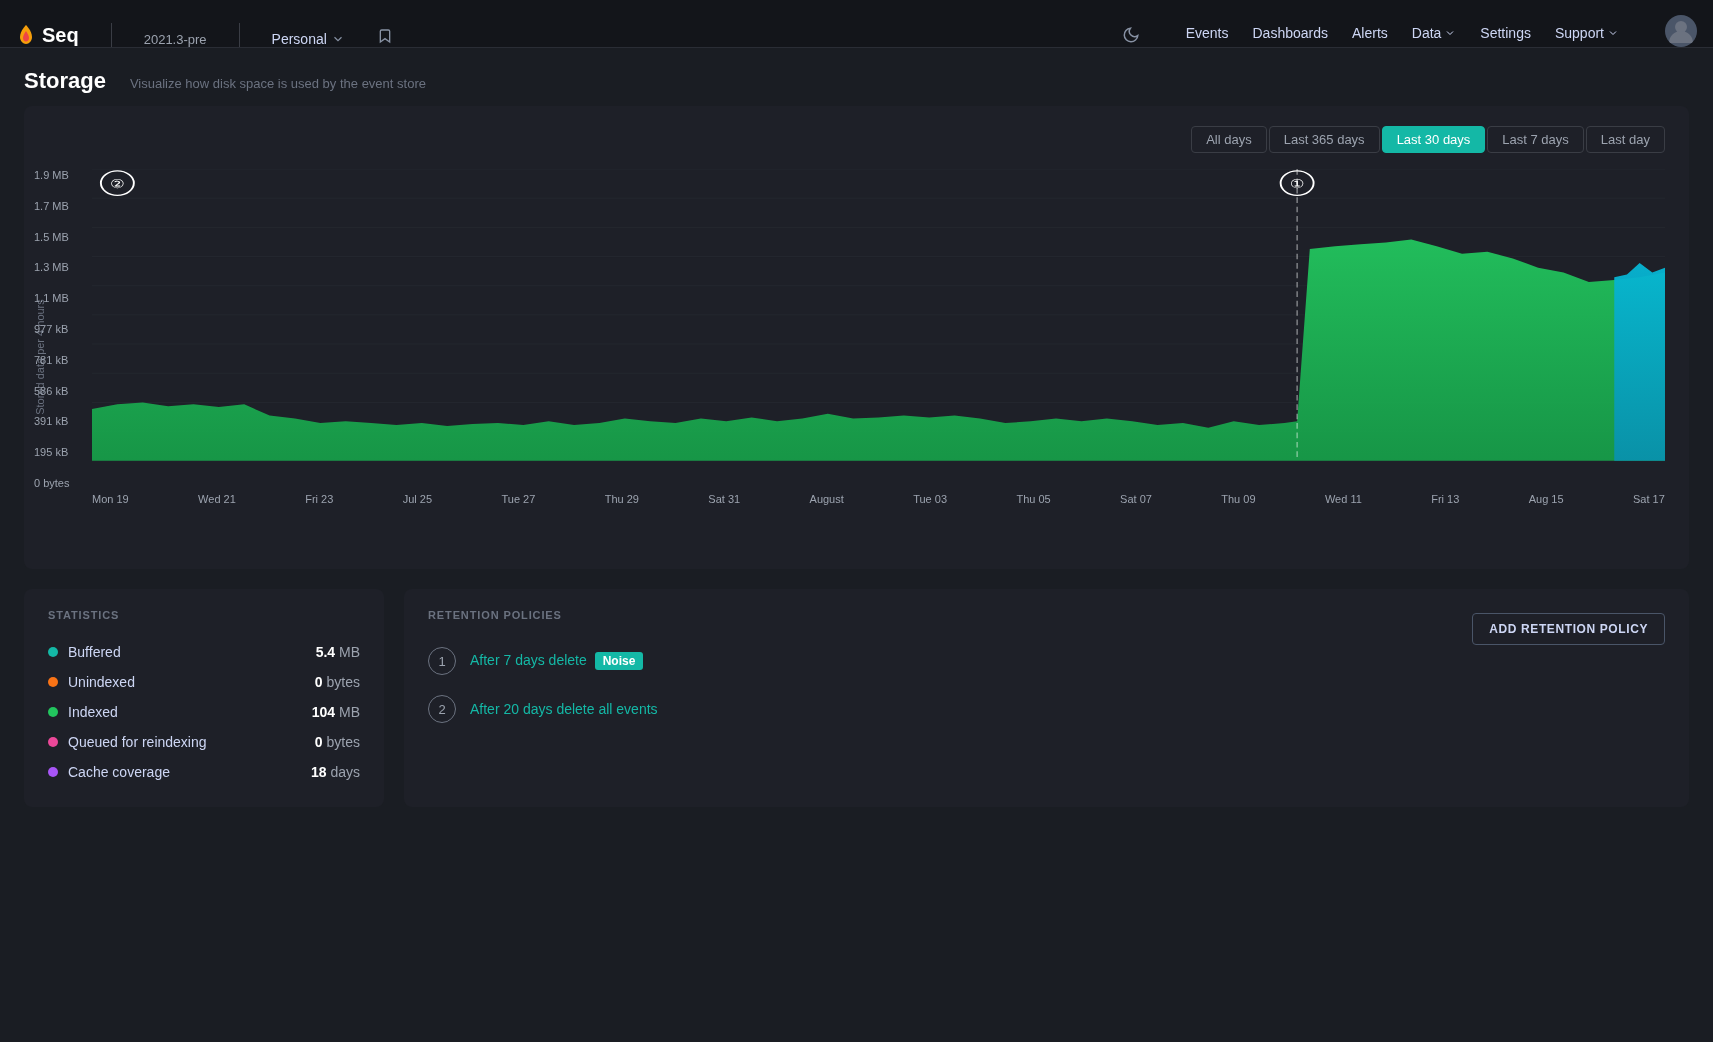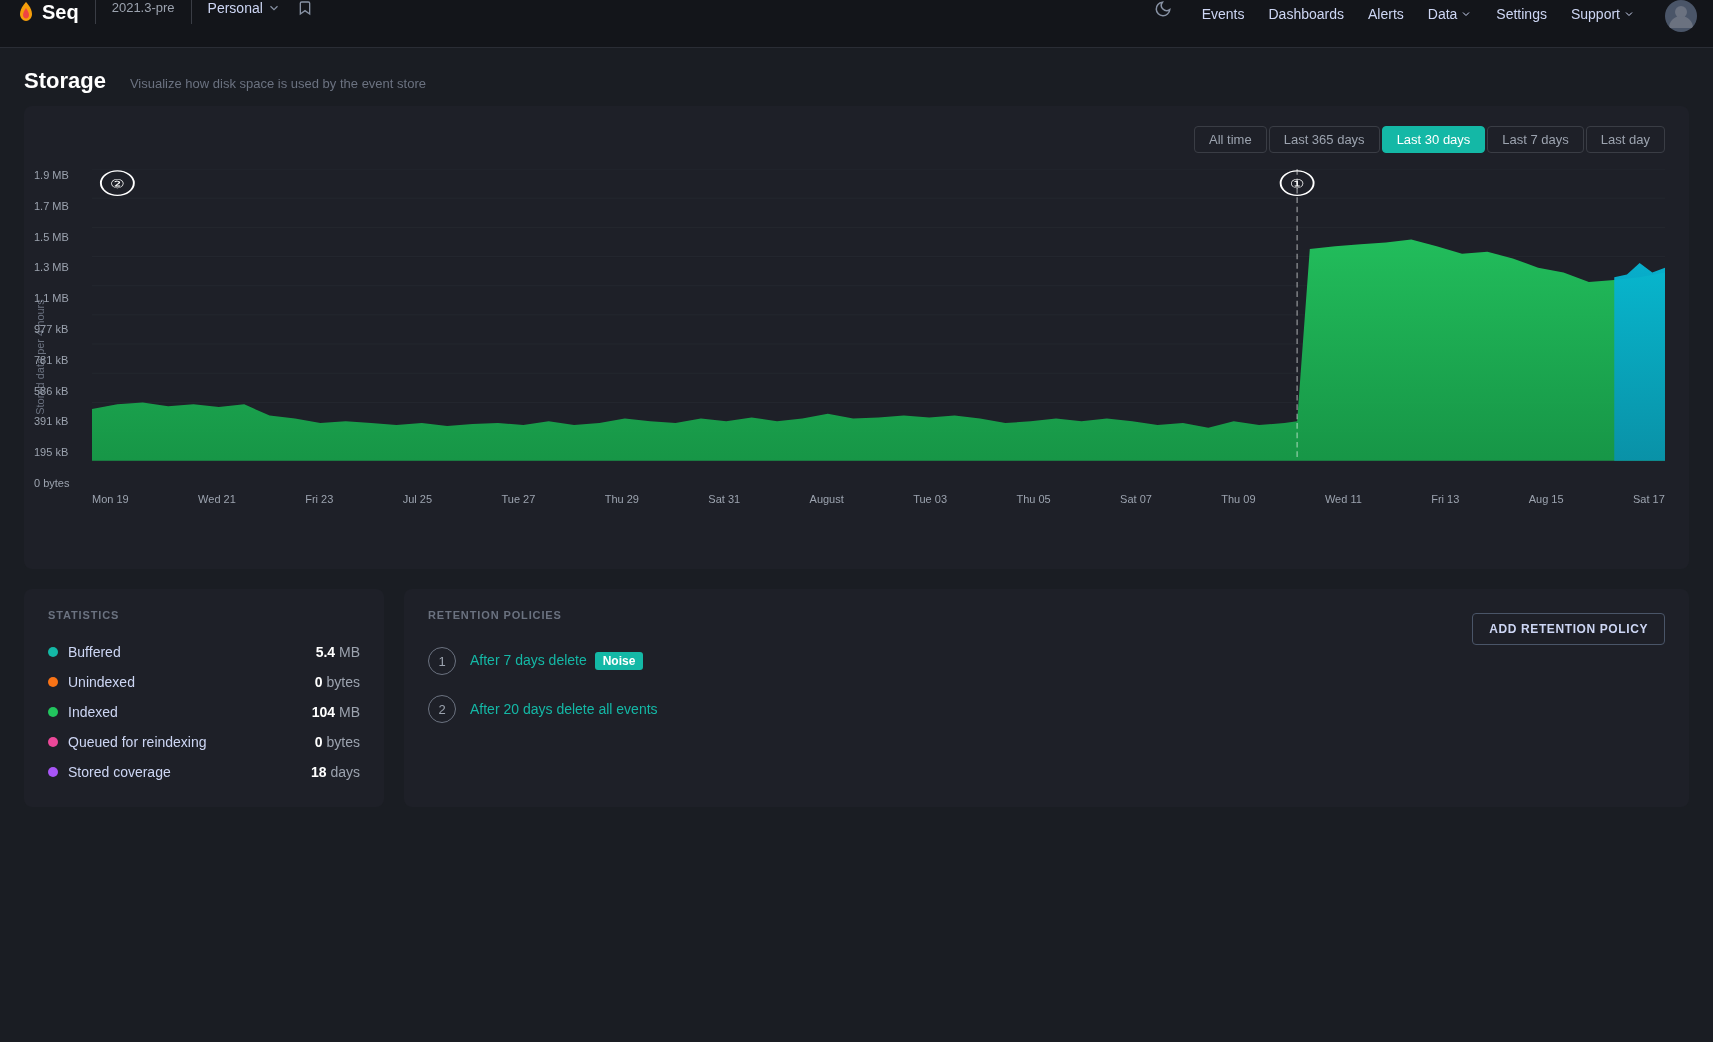--- a/index.html
+++ b/index.html
@@ -8,26 +8,26 @@
       color: #cdd6f4;
       font-family: -apple-system, BlinkMacSystemFont, 'Segoe UI', sans-serif;
       font-size: 14px;
       min-height: 1042px;
       width: 1713px;
     }
 
     
     .topnav {
       display: flex;
-      align-items: flex-start;
+      align-items: flex-end;
       background: #13151a;
       height: 48px;
       padding: 0 16px;
       border-bottom: 1px solid #2a2d35;
-      gap: 12px;
+      gap: 28px;
     }
     .logo {
       display: flex;
       align-items: center;
       gap: 6px;
       font-size: 20px;
       font-weight: 700;
       color: #fff;
     }
     .logo-flame {
@@ -293,21 +293,21 @@
 <div class="page-header">
   <h1 class="page-title">Storage</h1>
   <span class="page-subtitle">Visualize how disk space is used by the event store</span>
 </div>
 
 <div class="main-content">
 
   <div class="chart-card">
 
     <div class="time-range-bar">
-      <button class="time-btn">All time</button>
+      <button class="time-btn">All days</button>
       <button class="time-btn">Last 365 days</button>
       <button class="time-btn active">Last 30 days</button>
       <button class="time-btn">Last 7 days</button>
       <button class="time-btn">Last day</button>
     </div>
 
     <div style="display:flex; align-items:stretch; position:relative; height: 380px;">
 
       <div style="width:44px; position:relative; flex-shrink:0;">
         <div style="position:absolute; left:-8px; top:50%; transform: translateX(-50%) rotate(-90deg); transform-origin: center; white-space:nowrap; font-size:11px; color:#6b7280; width:160px; text-align:center; top:50%; margin-top:-8px;">Stored data per 4 hours</div>
@@ -486,21 +486,21 @@
       </div>
 
       <div class="stat-row">
         <div class="stat-dot" style="background:#ec4899;"></div>
         <span class="stat-label">Queued for reindexing</span>
         <span class="stat-value"><strong>0</strong> bytes</span>
       </div>
 
       <div class="stat-row">
         <div class="stat-dot" style="background:#a855f7;"></div>
-        <span class="stat-label">Stored coverage</span>
+        <span class="stat-label">Cache coverage</span>
         <span class="stat-value"><strong>18</strong> days</span>
       </div>
     </div>
 
     <div class="retention-panel">
       <div style="display:flex; justify-content:space-between; align-items:flex-start;">
         <div style="flex:1;">
           <div class="panel-heading">RETENTION POLICIES</div>
 
           <div class="retention-row">

